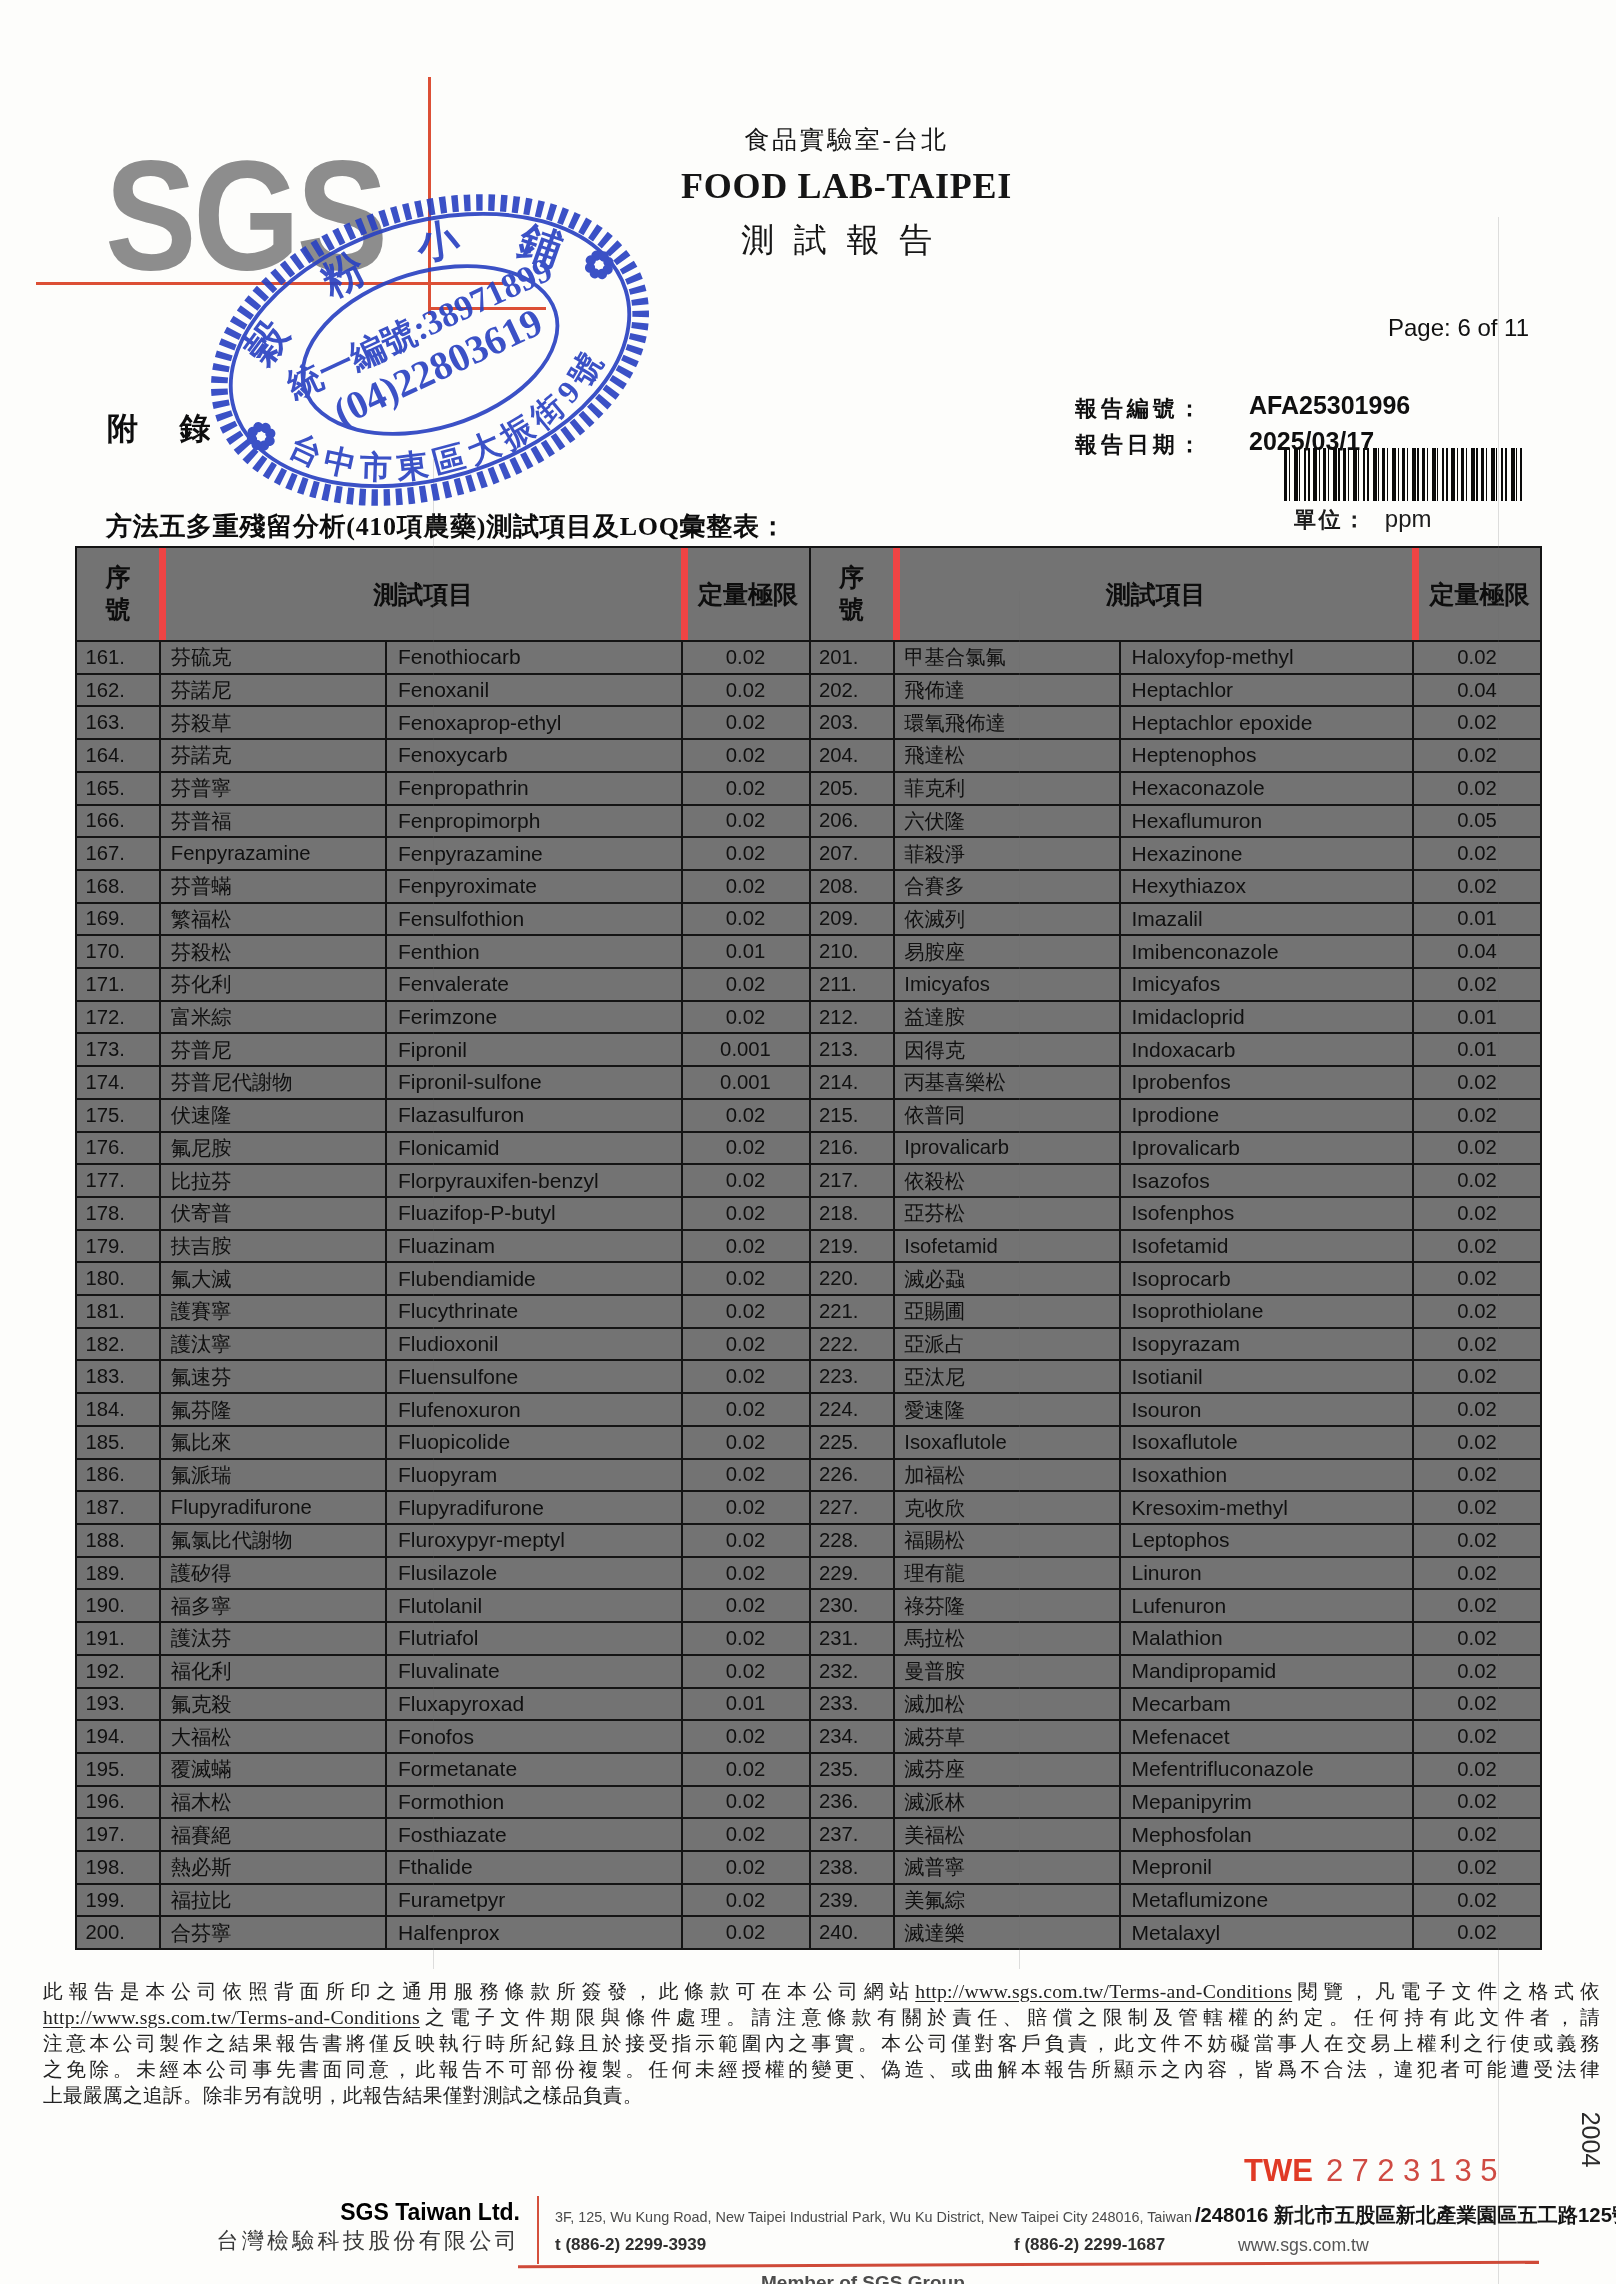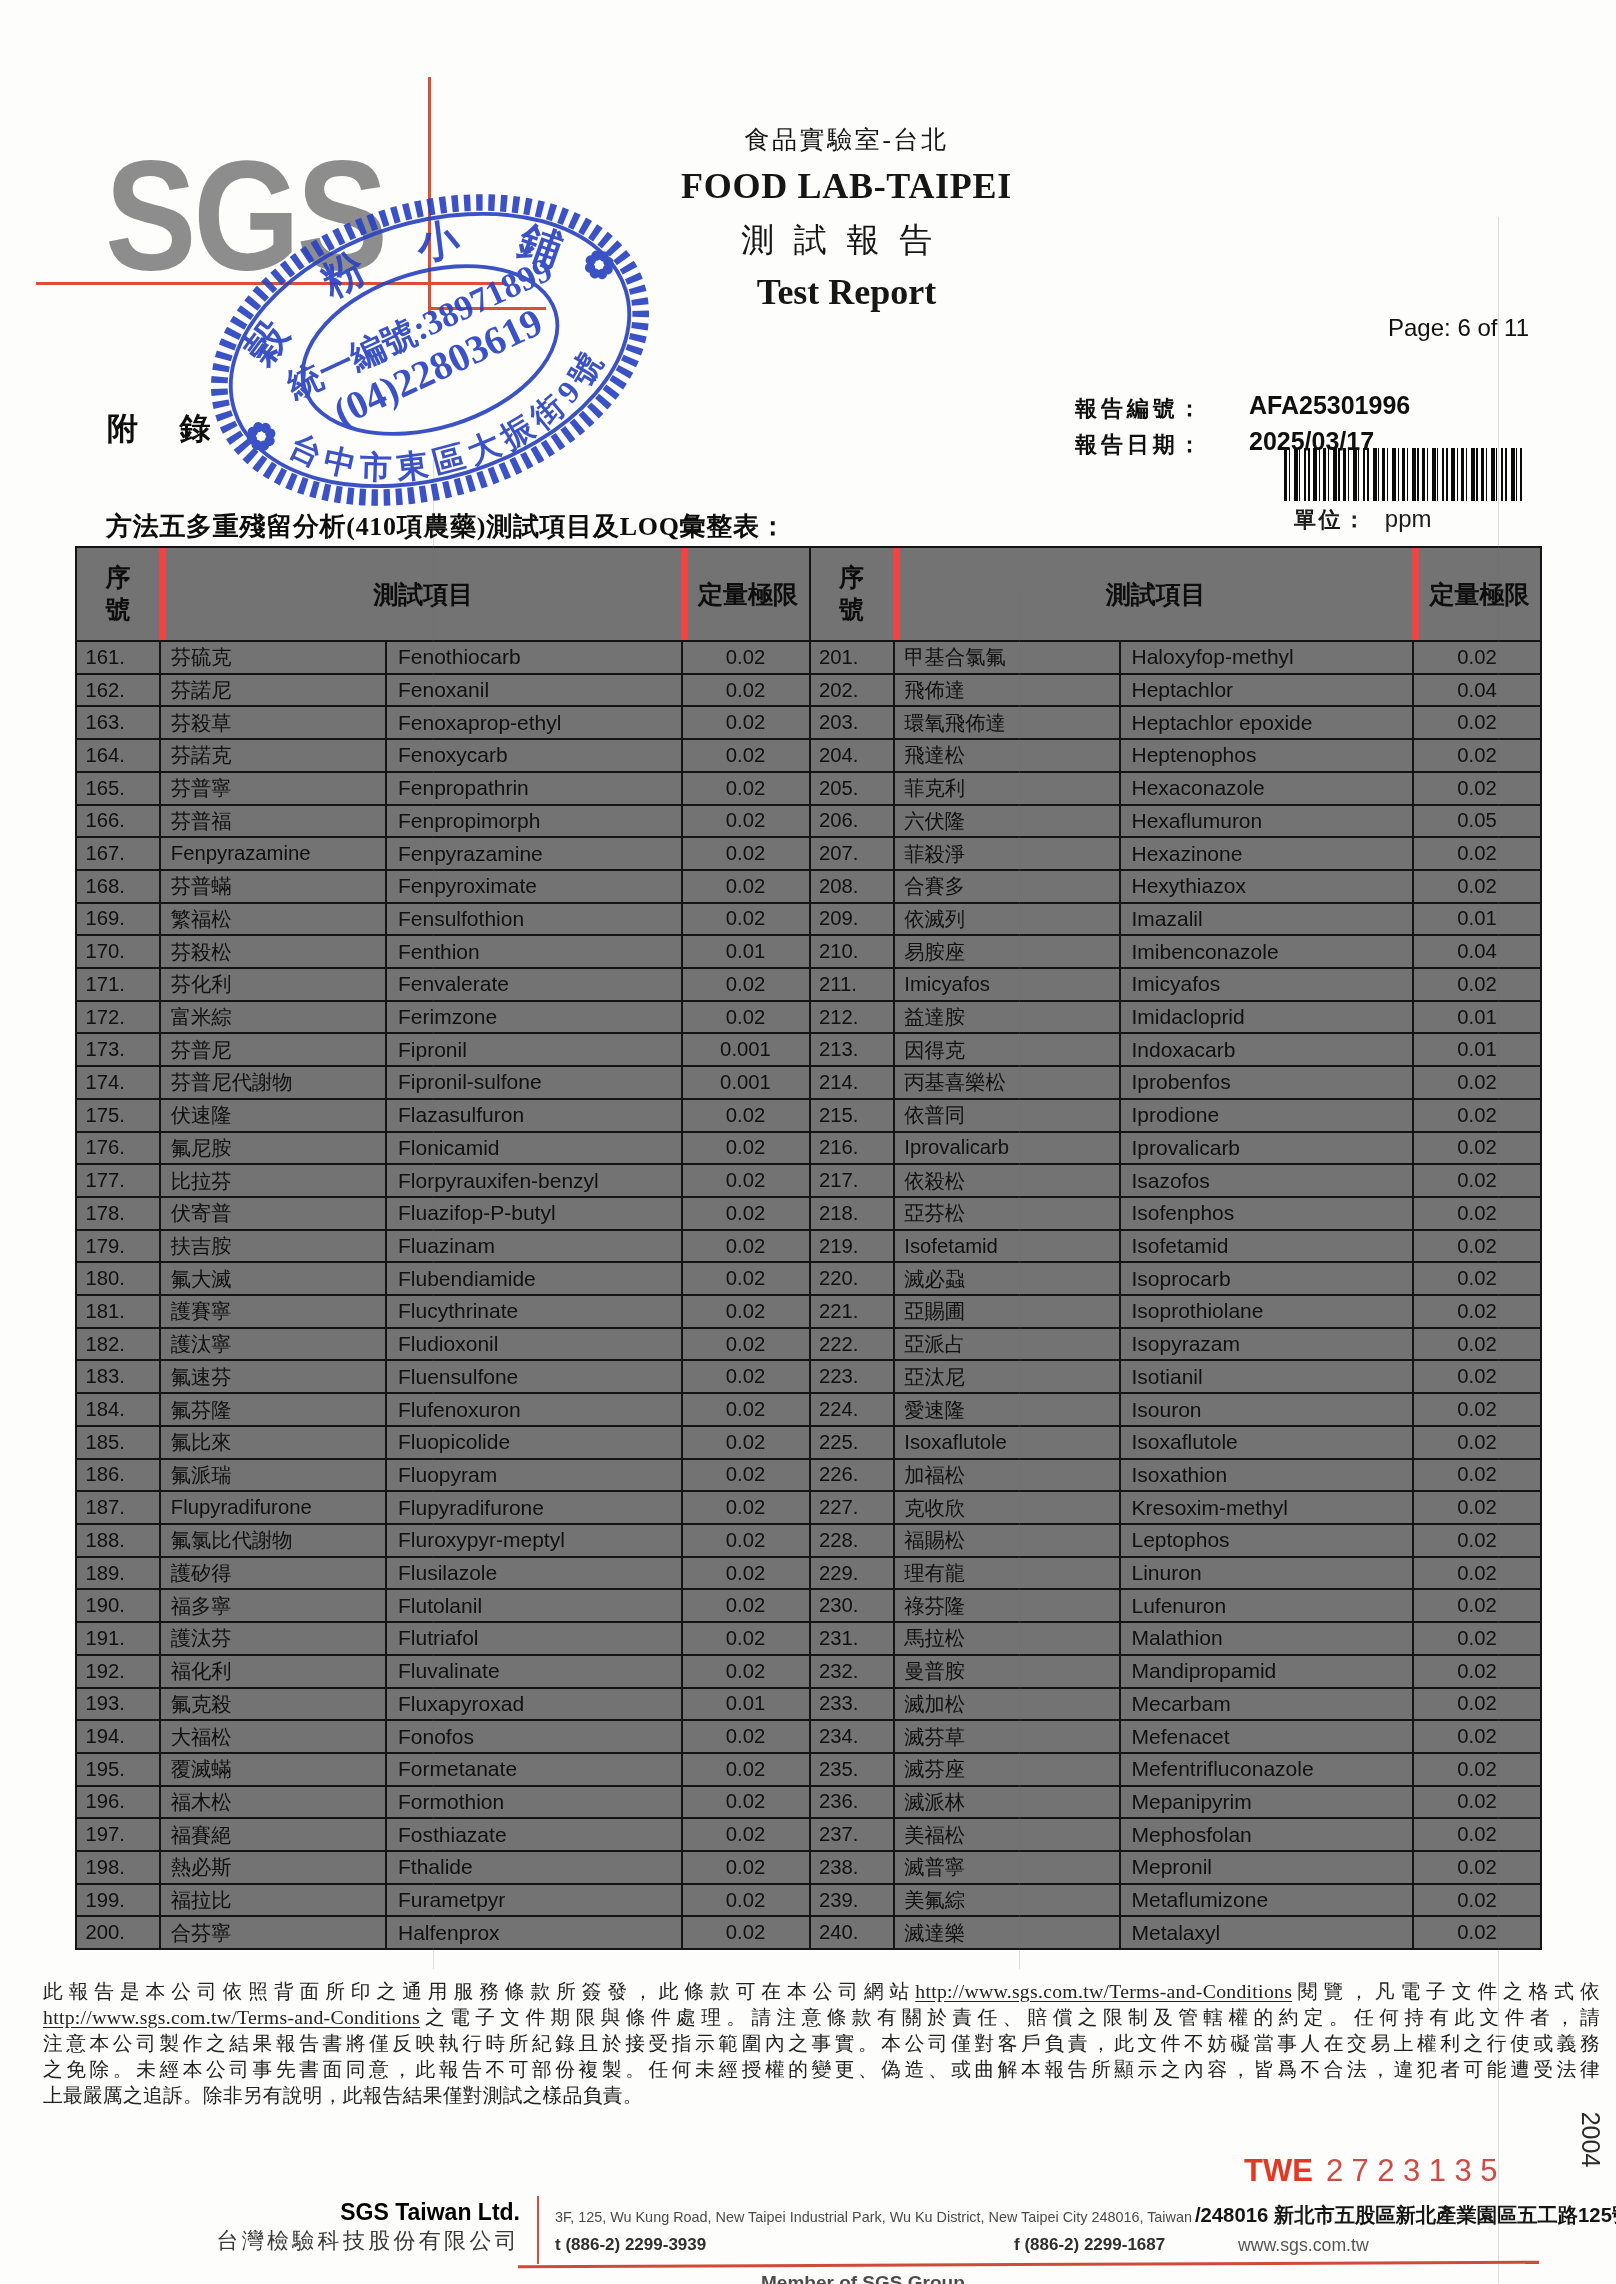--- a/index.html
+++ b/index.html
@@ -124,21 +124,20 @@
 
   <div class="sgs-logo">SGS</div>
   <div class="redline rl-h1"></div>
   <div class="redline rl-v1"></div>
   <div class="redline rl-h2"></div>
 
   <div class="head-center">
     <div class="zh1">食品實驗室-台北</div>
     <div class="en1">FOOD LAB-TAIPEI</div>
     <div class="zh2">測試報告</div>
-    <div class="en2">Test Report</div>
   </div>
 
   <div class="page-label">Page: 6 of 11</div>
   <div class="appendix">附　錄</div>
 
   <div class="meta meta-label" id="rn-label">報告編號：</div>
   <div class="meta meta-value" id="rn-value">AFA25301996</div>
   <div class="meta meta-label" id="rd-label">報告日期：</div>
   <div class="meta meta-value" id="rd-value">2025/03/17</div>
 

